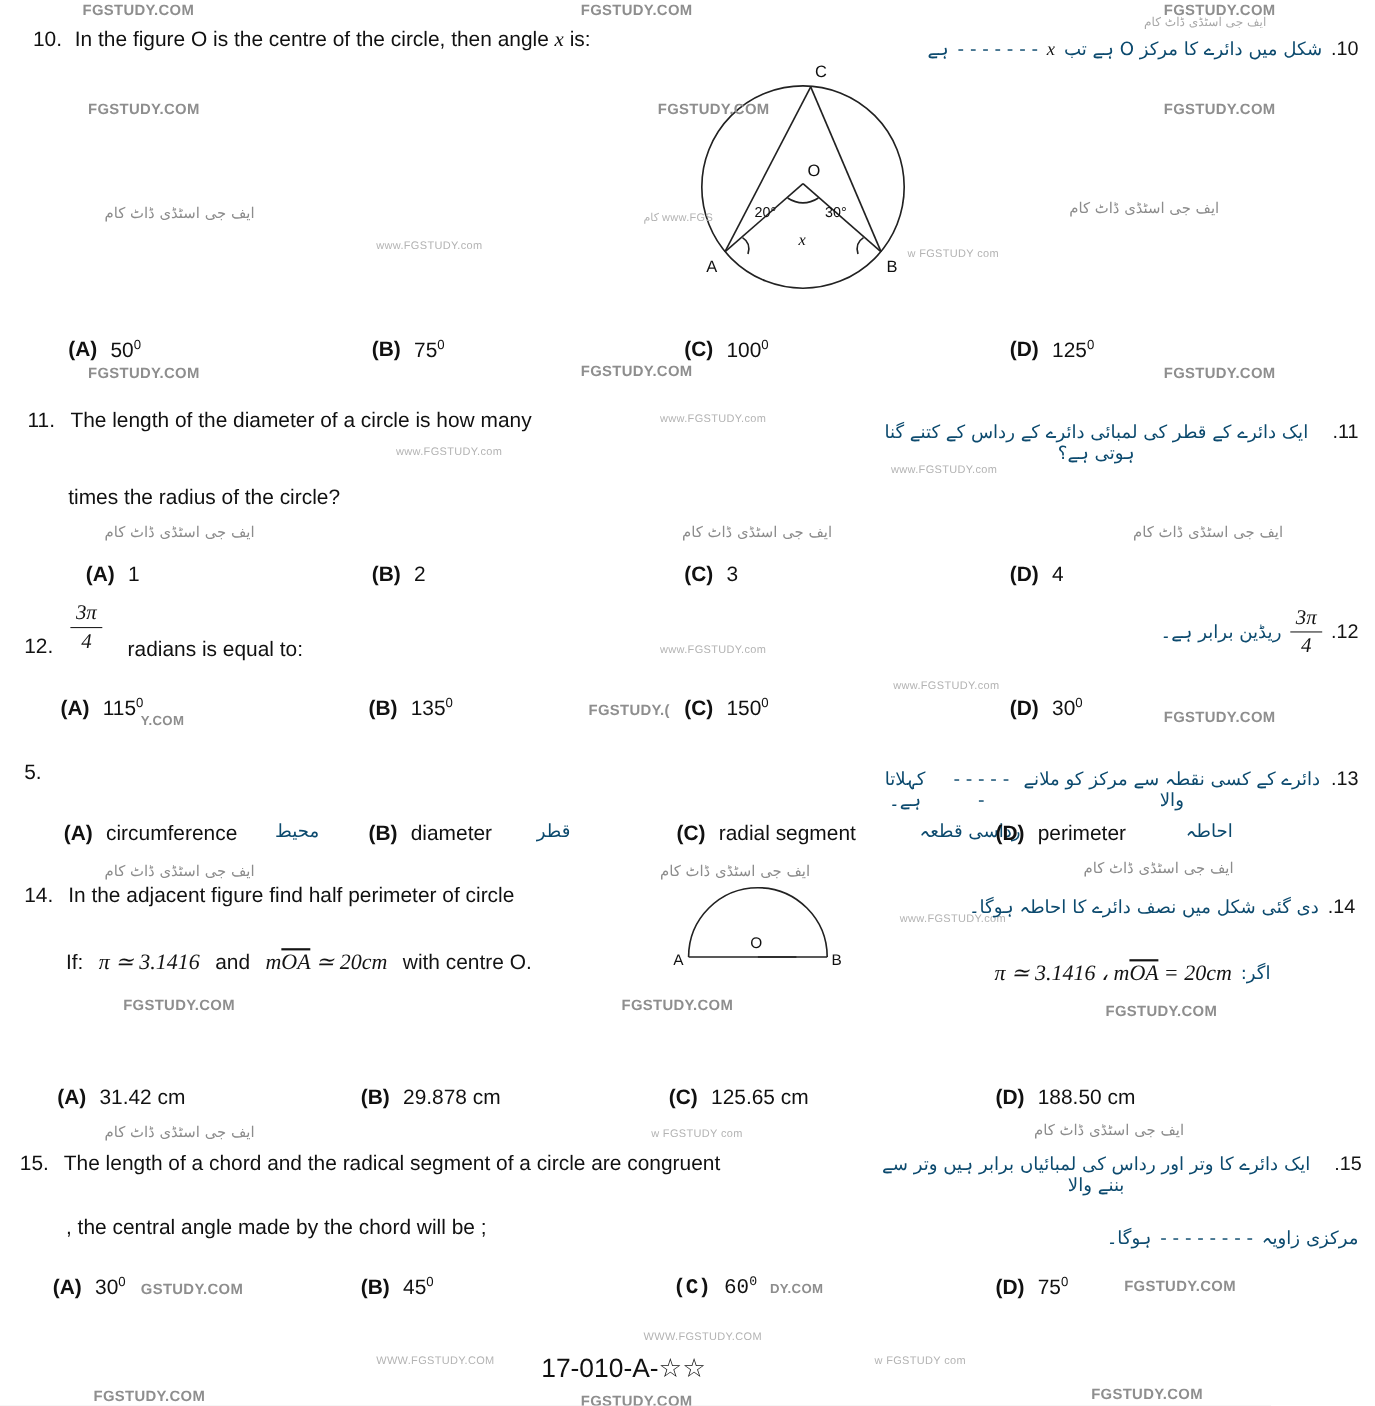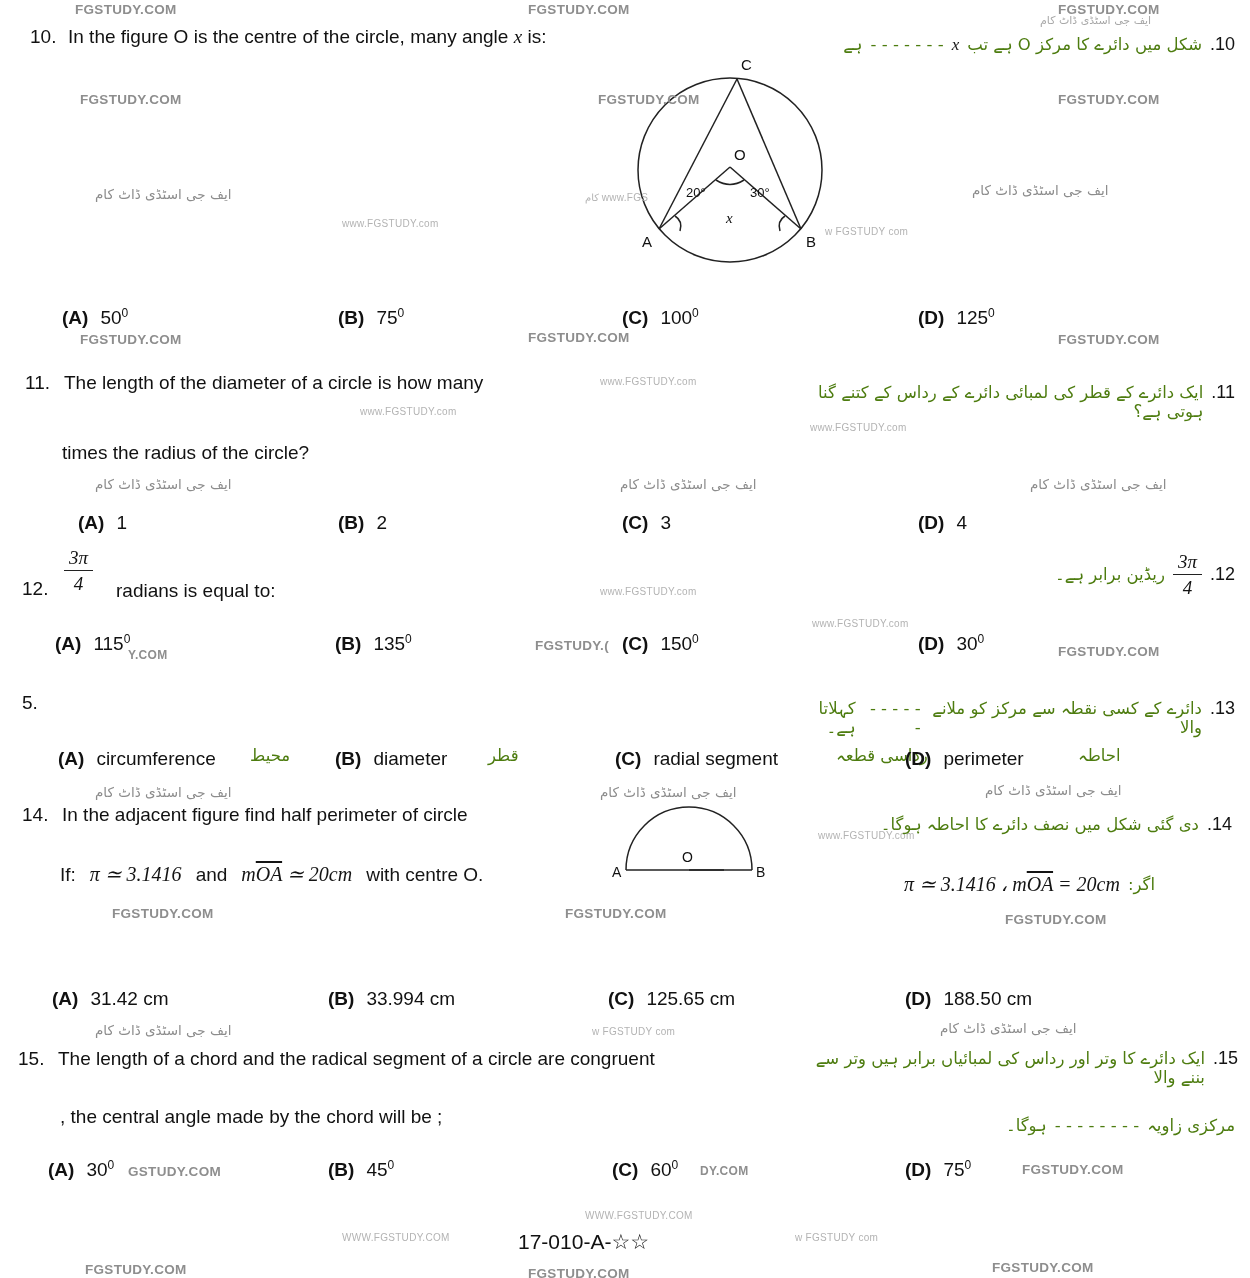--- a/index.html
+++ b/index.html
@@ -12,21 +12,21 @@
   .wm-urdu{position:absolute;color:#8c8c8c;font-size:13.5px;direction:rtl;unicode-bidi:isolate;
            font-family:"DejaVu Sans",sans-serif;}
   
   .qnum{position:absolute;font-size:19px;color:#111;}
   .qt{position:absolute;font-size:19px;color:#111;white-space:nowrap;}
   .qt i{font-family:"Liberation Serif",serif;}
   .opt{position:absolute;font-size:19px;color:#111;white-space:nowrap;text-align:right;}
   .opt b{margin-right:12px;}
   .opt sup{font-size:12px;}
   .urdu{direction:rtl;unicode-bidi:isolate;font-family:"DejaVu Sans",sans-serif;
-        font-size:16.5px;color:#4d7c0f;}
+        font-size:16.5px;color:#0c4a6e;text-align:center;}
   .urdu-row{position:absolute;display:flex;direction:rtl;gap:8px;align-items:baseline;}
   .num-ltr{direction:ltr;unicode-bidi:isolate;font-family:"Liberation Sans",sans-serif;font-size:18px;}
   .math{font-family:"Liberation Serif",serif;font-style:italic;font-size:20px;direction:ltr;unicode-bidi:isolate;}
   .ovl{text-decoration:overline;}
   .frac{display:inline-block;text-align:center;font-family:"Liberation Serif",serif;font-style:italic;
         font-size:19px;line-height:1;vertical-align:middle;}
   .frac .fnum{display:block;border-bottom:1.5px solid #222;padding:0 5px 3px;}
   .frac .fden{display:block;padding-top:3px;}
   .mathline{position:absolute;display:flex;gap:14px;align-items:baseline;font-size:19px;}
   svg text{font-family:"Liberation Sans",sans-serif;fill:#111;}
@@ -38,21 +38,21 @@
 
 <div class="page">
 
   <span class="wm" style="left:75px;top:2px;">FGSTUDY.COM</span>
   <span class="wm" style="left:528px;top:2px;">FGSTUDY.COM</span>
   <span class="wm" style="left:1058px;top:2px;">FGSTUDY.COM</span>
   <span class="wm-urdu" style="left:1040px;top:14px;font-size:11px;color:#a8a8a8;">ایف جی اسٹڈی ڈاٹ کام</span>
 
   <span class="qnum" style="left:30px;top:26px;">10.</span>
   <div class="qt" style="left:68px;top:26px;">
-    <span>In the figure O is the centre of the circle, many angle</span>
+    <span>In the figure O is the centre of the circle, then angle</span>
     <i>x</i>
     <span>is:</span>
   </div>
   <div class="urdu-row" style="left:815px;top:34px;width:420px;">
     <span class="num-ltr">.10</span>
     <span class="urdu">شکل میں دائرے کا مرکز O ہے تب</span>
     <i class="math" style="font-size:17px;">x</i>
     <span class="urdu">- - - - - - -</span>
     <span class="urdu">ہے</span>
   </div>
@@ -225,21 +225,21 @@
   </div>
 
   <span class="wm" style="left:112px;top:906px;">FGSTUDY.COM</span>
   <span class="wm" style="left:565px;top:906px;">FGSTUDY.COM</span>
   <span class="wm" style="left:1005px;top:912px;">FGSTUDY.COM</span>
 
   <div class="opt" style="left:52px;top:988px;">
     <b>(A)</b><span>31.42 cm</span>
   </div>
   <div class="opt" style="left:328px;top:988px;">
-    <b>(B)</b><span>33.994 cm</span>
+    <b>(B)</b><span>29.878 cm</span>
   </div>
   <div class="opt" style="left:608px;top:988px;">
     <b>(C)</b><span>125.65 cm</span>
   </div>
   <div class="opt" style="left:905px;top:988px;">
     <b>(D)</b><span>188.50 cm</span>
   </div>
 
   <span class="wm-urdu" style="left:95px;top:1022px;">ایف جی اسٹڈی ڈاٹ کام</span>
   <span class="wm-sm" style="left:592px;top:1026px;">w FGSTUDY com</span>
@@ -258,30 +258,30 @@
     <span class="urdu">ہوگا۔</span>
   </div>
 
   <div class="opt" style="left:48px;top:1158px;">
     <b>(A)</b><span>30</span><sup>0</sup>
   </div>
   <span class="wm" style="left:128px;top:1164px;">GSTUDY.COM</span>
   <div class="opt" style="left:328px;top:1158px;">
     <b>(B)</b><span>45</span><sup>0</sup>
   </div>
-  <div class="opt" style="left:612px;top:1158px;">
+  <div class="opt" style="left:612px;top:1158px;font-family:Liberation Mono, monospace;">
     <b>(C)</b><span>60</span><sup>0</sup>
   </div>
   <span class="wm" style="left:700px;top:1164px;font-size:12px;">DY.COM</span>
   <div class="opt" style="left:905px;top:1158px;">
     <b>(D)</b><span>75</span><sup>0</sup>
   </div>
   <span class="wm" style="left:1022px;top:1162px;">FGSTUDY.COM</span>
 
   <span class="wm-sm" style="left:585px;top:1210px;">WWW.FGSTUDY.COM</span>
   <span class="wm-sm" style="left:342px;top:1232px;">WWW.FGSTUDY.COM</span>
-  <div class="abs" style="left:518px;top:1230px;font-size:21px;color:#111;">17-010-A-☆☆</div>
+  <div class="abs" style="left:492px;top:1230px;font-size:24px;color:#111;">17-010-A-☆☆</div>
   <span class="wm-sm" style="left:795px;top:1232px;">w FGSTUDY com</span>
   <span class="wm" style="left:85px;top:1262px;">FGSTUDY.COM</span>
   <span class="wm" style="left:528px;top:1266px;">FGSTUDY.COM</span>
   <span class="wm" style="left:992px;top:1260px;">FGSTUDY.COM</span>
 
 </div>
 
 </body></html>

